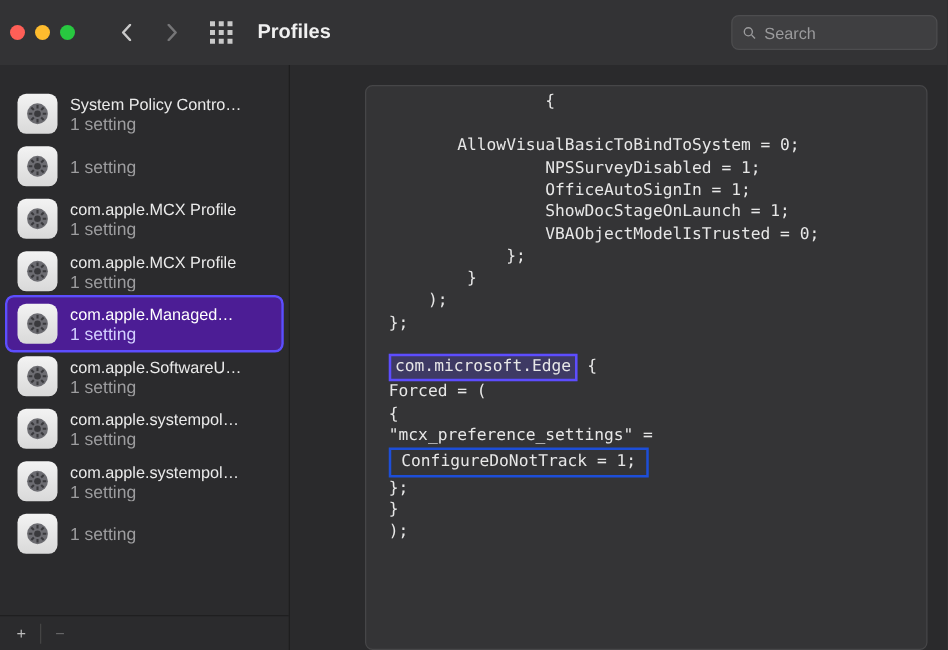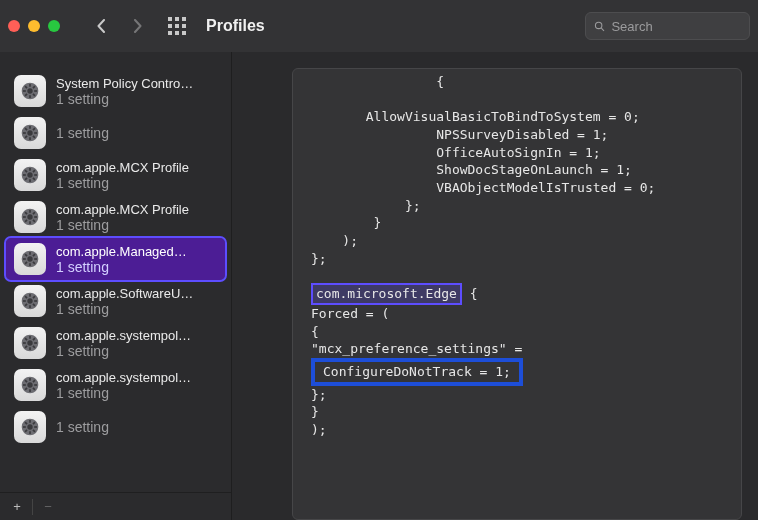--- a/index.html
+++ b/index.html
@@ -87,21 +87,21 @@
     display:flex;
   }
   .codewrap{
     flex:1;background:#343436;border:1px solid #464648;border-radius:6px;
     padding:4px 10px 10px 18px;overflow:hidden;
     font-family:ui-monospace,Menlo,monospace;font-size:13px;color:#e7e7e7;line-height:1.36;
   }
   .codewrap pre{white-space:pre;}
   .ln{display:block;}
   .box1{border:2px solid #5d4dff;background:rgba(93,77,255,.23);padding:0 3px;display:inline-block;margin-top:16px;}
-  .box2{border:4px solid #1d4ed8;padding:1px 8px;display:inline-block;text-align:center;}
+  .box2{border:2px solid #1d4ed8;padding:1px 8px;display:inline-block;text-align:center;}
 </style>
 </head>
 <body>
 
 <div class="titlebar">
   <div class="traffic">
     <div class="tl red"></div>
     <div class="tl yellow"></div>
     <div class="tl green"></div>
   </div>

